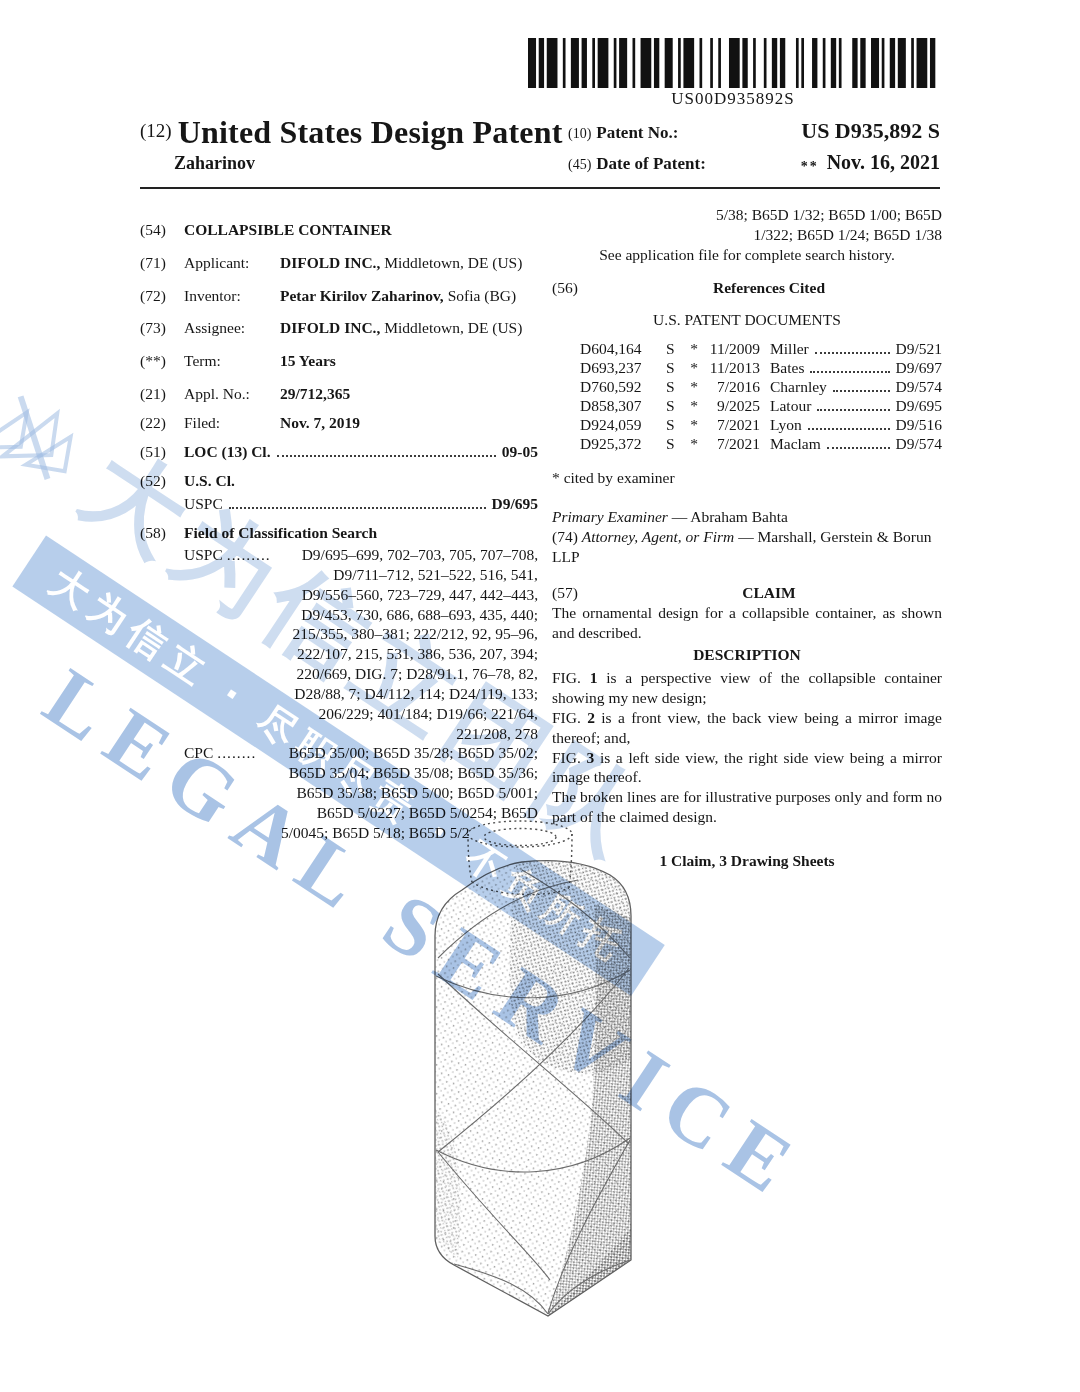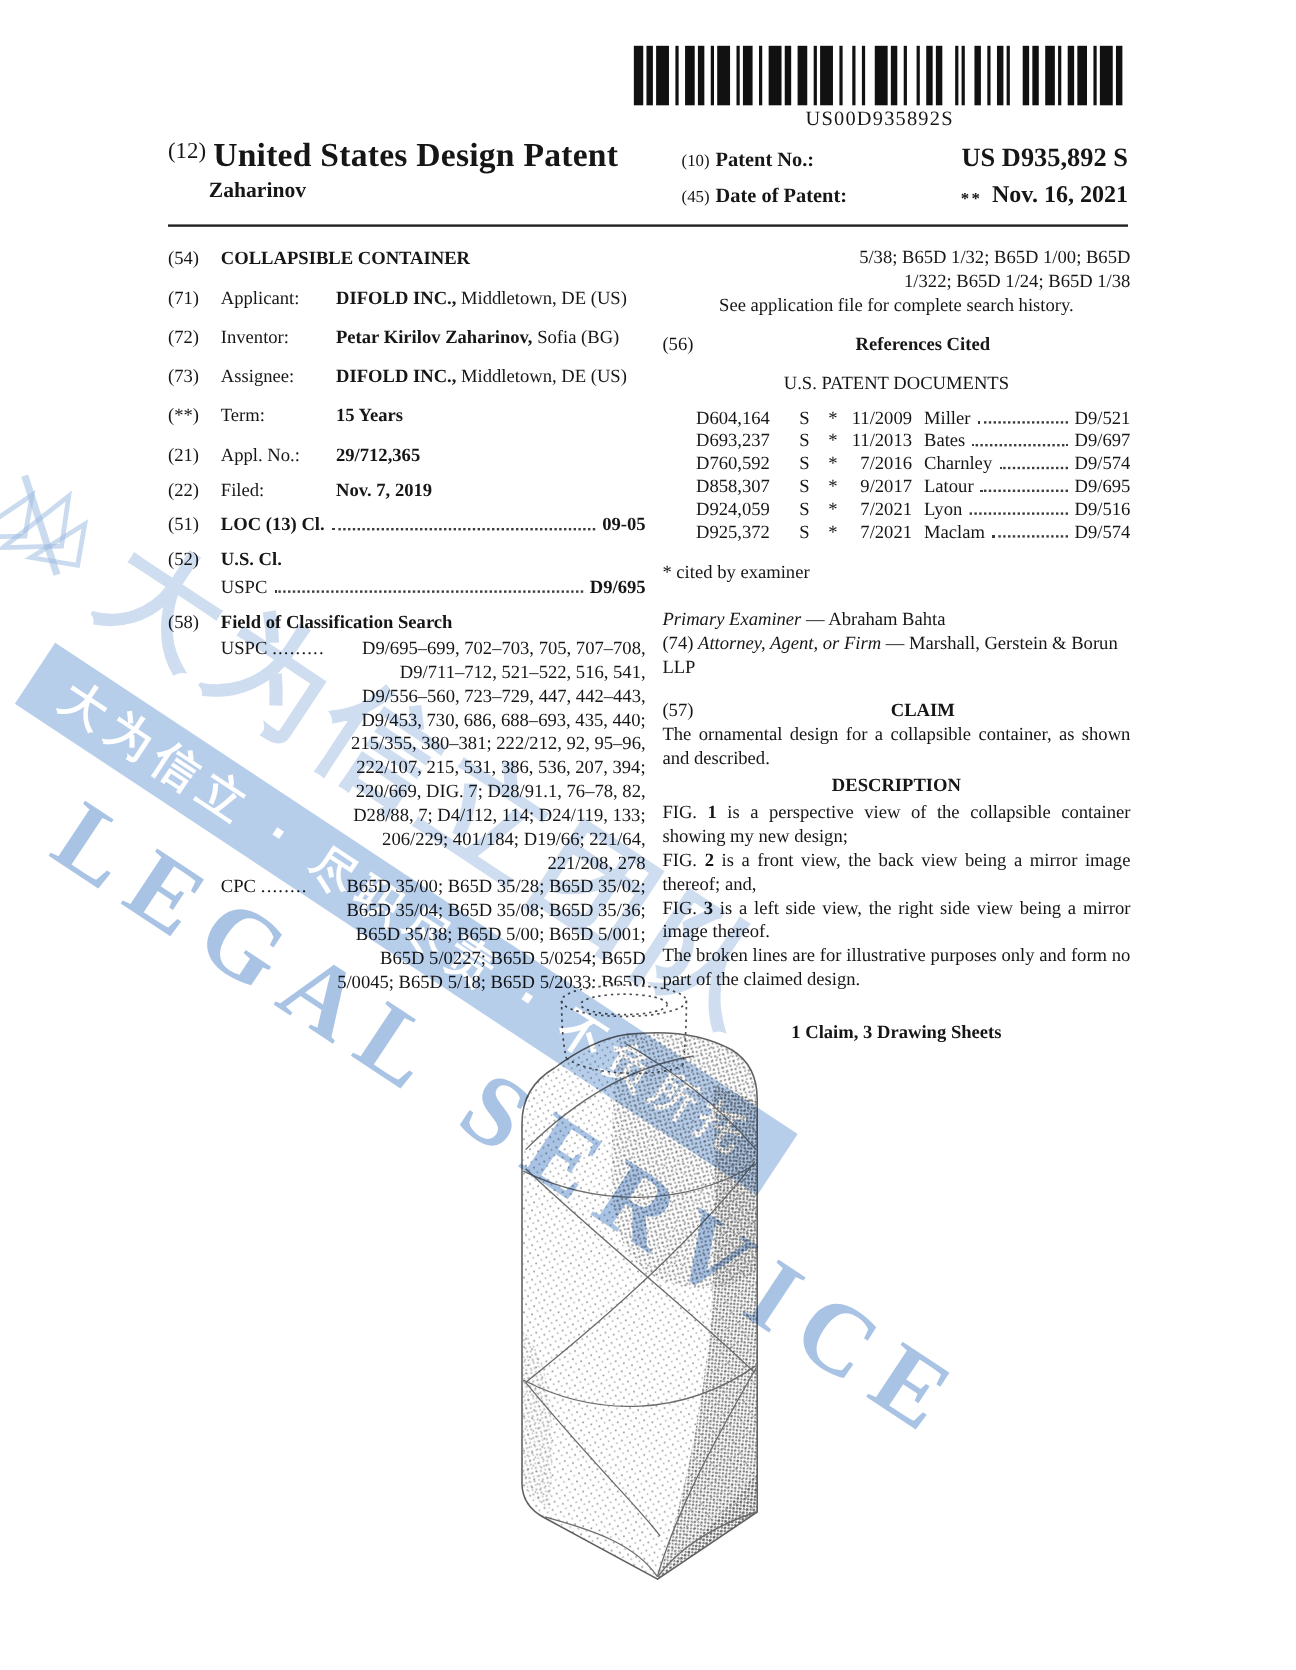--- a/index.html
+++ b/index.html
@@ -10,32 +10,32 @@
   }
   .abs{position:absolute;}
   
   #barcode-wrap{left:528px;top:38px;width:410px;text-align:center;}
   #barcode-svg{display:block;width:410px;height:50px;}
   .barcode-text{font-size:17px;letter-spacing:1px;margin-top:1px;}
   
   #header{left:140px;top:114px;width:800px;}
   .hdr-grid{display:flex;justify-content:space-between;align-items:flex-start;}
   .kind{font-size:19px;vertical-align:6px;margin-right:6px;}
-  .doc-type{font-size:28px;font-weight:bold;letter-spacing:.2px;}
+  .doc-type{font-size:32px;font-weight:bold;letter-spacing:.2px;}
   .surname{font-size:18px;font-weight:bold;margin:2px 0 0 34px;}
   .hdr-right{width:372px;font-size:17px;font-weight:bold;}
   .hdr-row{display:flex;justify-content:space-between;align-items:baseline;line-height:1.5;}
   .hdr-num{font-weight:normal;font-size:14px;margin-right:5px;}
   .patent-no-val{font-size:22px;}
   .date-val{font-size:20px;}
   .stars{font-size:14px;position:relative;top:2px;margin-right:8px;letter-spacing:2px;}
   #hrule{left:140px;top:187px;width:800px;height:2px;background:#222;}
   
   .col{font-size:15.5px;line-height:1.28;}
-  #leftcol{left:140px;top:206px;width:398px;}
+  #leftcol{left:140px;top:220px;width:398px;}
   #rightcol{left:552px;top:205px;width:390px;}
   .item{display:grid;grid-template-columns:44px 1fr;margin-bottom:13px;}
   .item.tight{margin-bottom:9px;}
   .role-grid{display:grid;grid-template-columns:96px 1fr;}
   .b{font-weight:bold;}
   .ldr{flex:1;border-bottom:2px dotted #3c3c3c;margin:0 6px 4px 6px;min-width:18px;}
   .leaderline{display:flex;align-items:baseline;}
   .rline{text-align:right;}
   .uspc-first,.cpc-first{display:flex;align-items:baseline;}
   .uspc-first .lbl,.cpc-first .lbl{white-space:pre;}
@@ -313,21 +313,21 @@
         <span class="ref-date">7/2016</span>
         <span>Charnley</span>
         <span class="ldr"></span>
         <span class="ref-cls">D9/574</span>
       </div>
 
       <div class="ref-row">
         <span class="ref-no">D858,307</span>
         <span class="ref-kind">S</span>
         <span class="ref-star">*</span>
-        <span class="ref-date">9/2017</span>
+        <span class="ref-date">9/2025</span>
         <span>Latour</span>
         <span class="ldr"></span>
         <span class="ref-cls">D9/695</span>
       </div>
 
       <div class="ref-row">
         <span class="ref-no">D924,059</span>
         <span class="ref-kind">S</span>
         <span class="ref-star">*</span>
         <span class="ref-date">7/2021</span>

